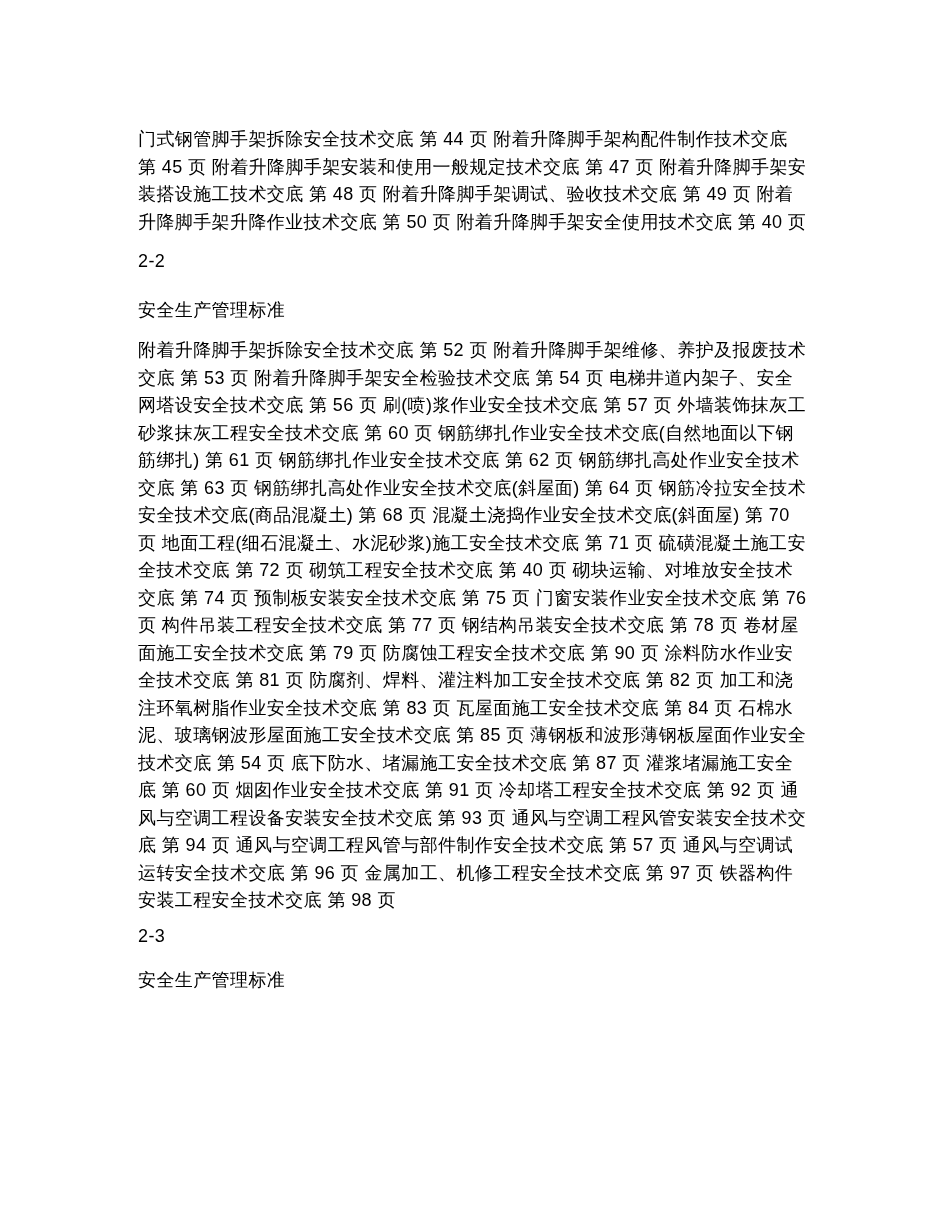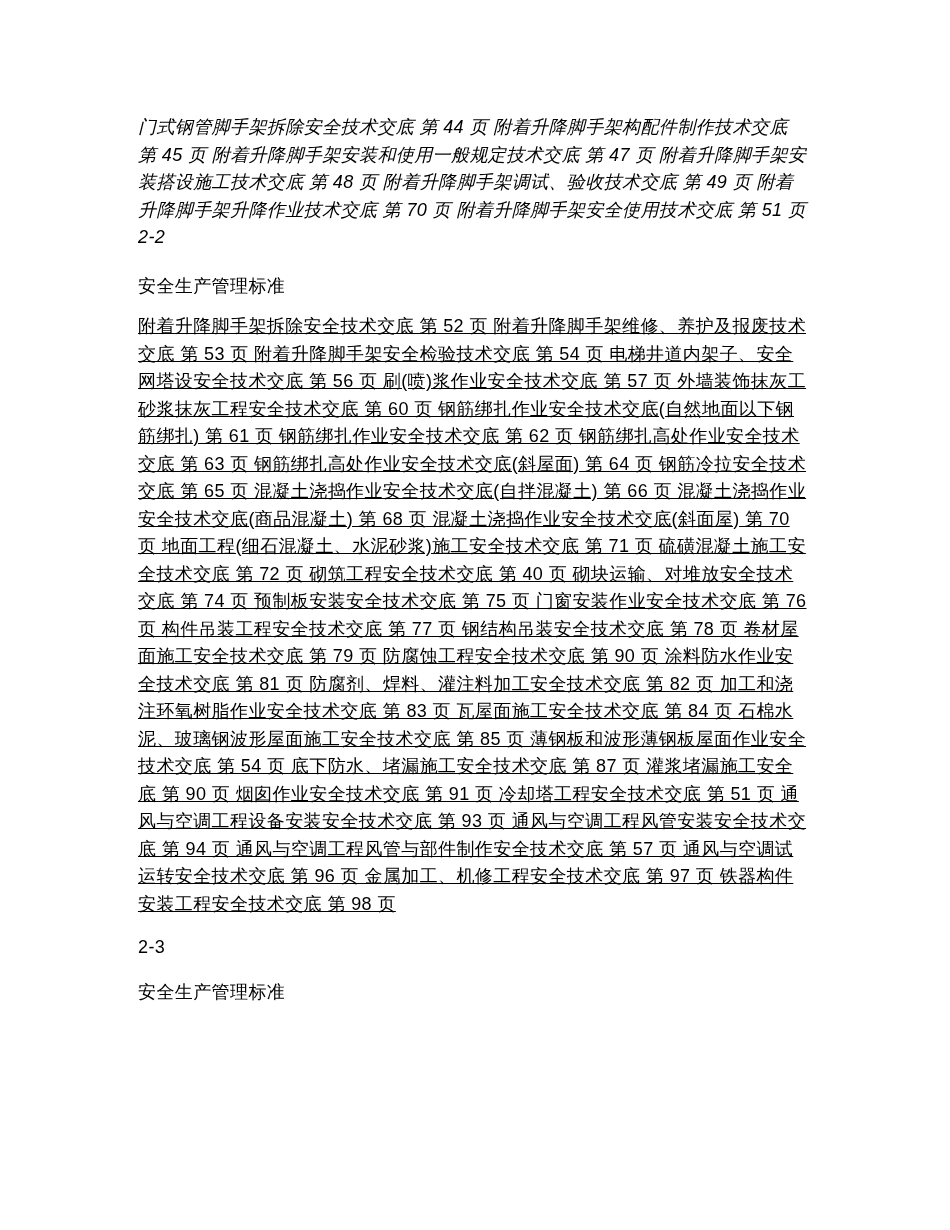--- a/index.html
+++ b/index.html
@@ -31,62 +31,61 @@
   }
   .block { margin: 0; padding: 0; }
   .line {
     font-size: 18px;
     line-height: 27.5px;
     letter-spacing: 0.4px;
     white-space: nowrap;
     color: #000000;
   }
   
-  .m0  { margin-top: 0; font-style: italic; }
+  .m0  { margin-top: 12px; }
   .m21 { margin-top: 21px; }
-  .m13 { margin-top: 13px; text-decoration: underline; }
-  .m14 { margin-top: 16px; }
+  .m13 { margin-top: 13px; }
+  .m14 { margin-top: 8px; }
   .m17 { margin-top: 17px; }
 </style>
 </head>
 <body>
 
 <div class="page">
   <div class="content">
     <div class="block m0">
         <div class="line">门式钢管脚手架拆除安全技术交底 第 44 页 附着升降脚手架构配件制作技术交底</div>
         <div class="line">第 45 页 附着升降脚手架安装和使用一般规定技术交底 第 47 页 附着升降脚手架安</div>
         <div class="line">装搭设施工技术交底 第 48 页 附着升降脚手架调试、验收技术交底 第 49 页 附着</div>
-        <div class="line">升降脚手架升降作业技术交底 第 70 页 附着升降脚手架安全使用技术交底 第 51 页</div>
+        <div class="line">升降脚手架升降作业技术交底 第 50 页 附着升降脚手架安全使用技术交底 第 40 页</div>
       </div>
     <div class="block m0">
         <div class="line">2-2</div>
       </div>
     <div class="block m21">
         <div class="line">安全生产管理标准</div>
       </div>
     <div class="block m13">
         <div class="line">附着升降脚手架拆除安全技术交底 第 52 页 附着升降脚手架维修、养护及报废技术</div>
         <div class="line">交底 第 53 页 附着升降脚手架安全检验技术交底 第 54 页 电梯井道内架子、安全</div>
         <div class="line">网塔设安全技术交底 第 56 页 刷(喷)浆作业安全技术交底 第 57 页 外墙装饰抹灰工</div>
         <div class="line">砂浆抹灰工程安全技术交底 第 60 页 钢筋绑扎作业安全技术交底(自然地面以下钢</div>
         <div class="line">筋绑扎) 第 61 页 钢筋绑扎作业安全技术交底 第 62 页 钢筋绑扎高处作业安全技术</div>
         <div class="line">交底 第 63 页 钢筋绑扎高处作业安全技术交底(斜屋面) 第 64 页 钢筋冷拉安全技术</div>
-        <div class="line">交底 第 65 页 混凝土浇捣作业安全技术交底(自拌混凝土) 第 66 页 混凝土浇捣作业</div>
         <div class="line">安全技术交底(商品混凝土) 第 68 页 混凝土浇捣作业安全技术交底(斜面屋) 第 70</div>
         <div class="line">页 地面工程(细石混凝土、水泥砂浆)施工安全技术交底 第 71 页 硫磺混凝土施工安</div>
         <div class="line">全技术交底 第 72 页 砌筑工程安全技术交底 第 40 页 砌块运输、对堆放安全技术</div>
         <div class="line">交底 第 74 页 预制板安装安全技术交底 第 75 页 门窗安装作业安全技术交底 第 76</div>
         <div class="line">页 构件吊装工程安全技术交底 第 77 页 钢结构吊装安全技术交底 第 78 页 卷材屋</div>
         <div class="line">面施工安全技术交底 第 79 页 防腐蚀工程安全技术交底 第 90 页 涂料防水作业安</div>
         <div class="line">全技术交底 第 81 页 防腐剂、焊料、灌注料加工安全技术交底 第 82 页 加工和浇</div>
         <div class="line">注环氧树脂作业安全技术交底 第 83 页 瓦屋面施工安全技术交底 第 84 页 石棉水</div>
         <div class="line">泥、玻璃钢波形屋面施工安全技术交底 第 85 页 薄钢板和波形薄钢板屋面作业安全</div>
         <div class="line">技术交底 第 54 页 底下防水、堵漏施工安全技术交底 第 87 页 灌浆堵漏施工安全</div>
-        <div class="line">底 第 90 页 烟囱作业安全技术交底 第 91 页 冷却塔工程安全技术交底 第 51 页 通</div>
+        <div class="line">底 第 60 页 烟囱作业安全技术交底 第 91 页 冷却塔工程安全技术交底 第 92 页 通</div>
         <div class="line">风与空调工程设备安装安全技术交底 第 93 页 通风与空调工程风管安装安全技术交</div>
         <div class="line">底 第 94 页 通风与空调工程风管与部件制作安全技术交底 第 57 页 通风与空调试</div>
         <div class="line">运转安全技术交底 第 96 页 金属加工、机修工程安全技术交底 第 97 页 铁器构件</div>
         <div class="line">安装工程安全技术交底 第 98 页</div>
       </div>
     <div class="block m14">
         <div class="line">2-3</div>
       </div>
     <div class="block m17">
         <div class="line">安全生产管理标准</div>

